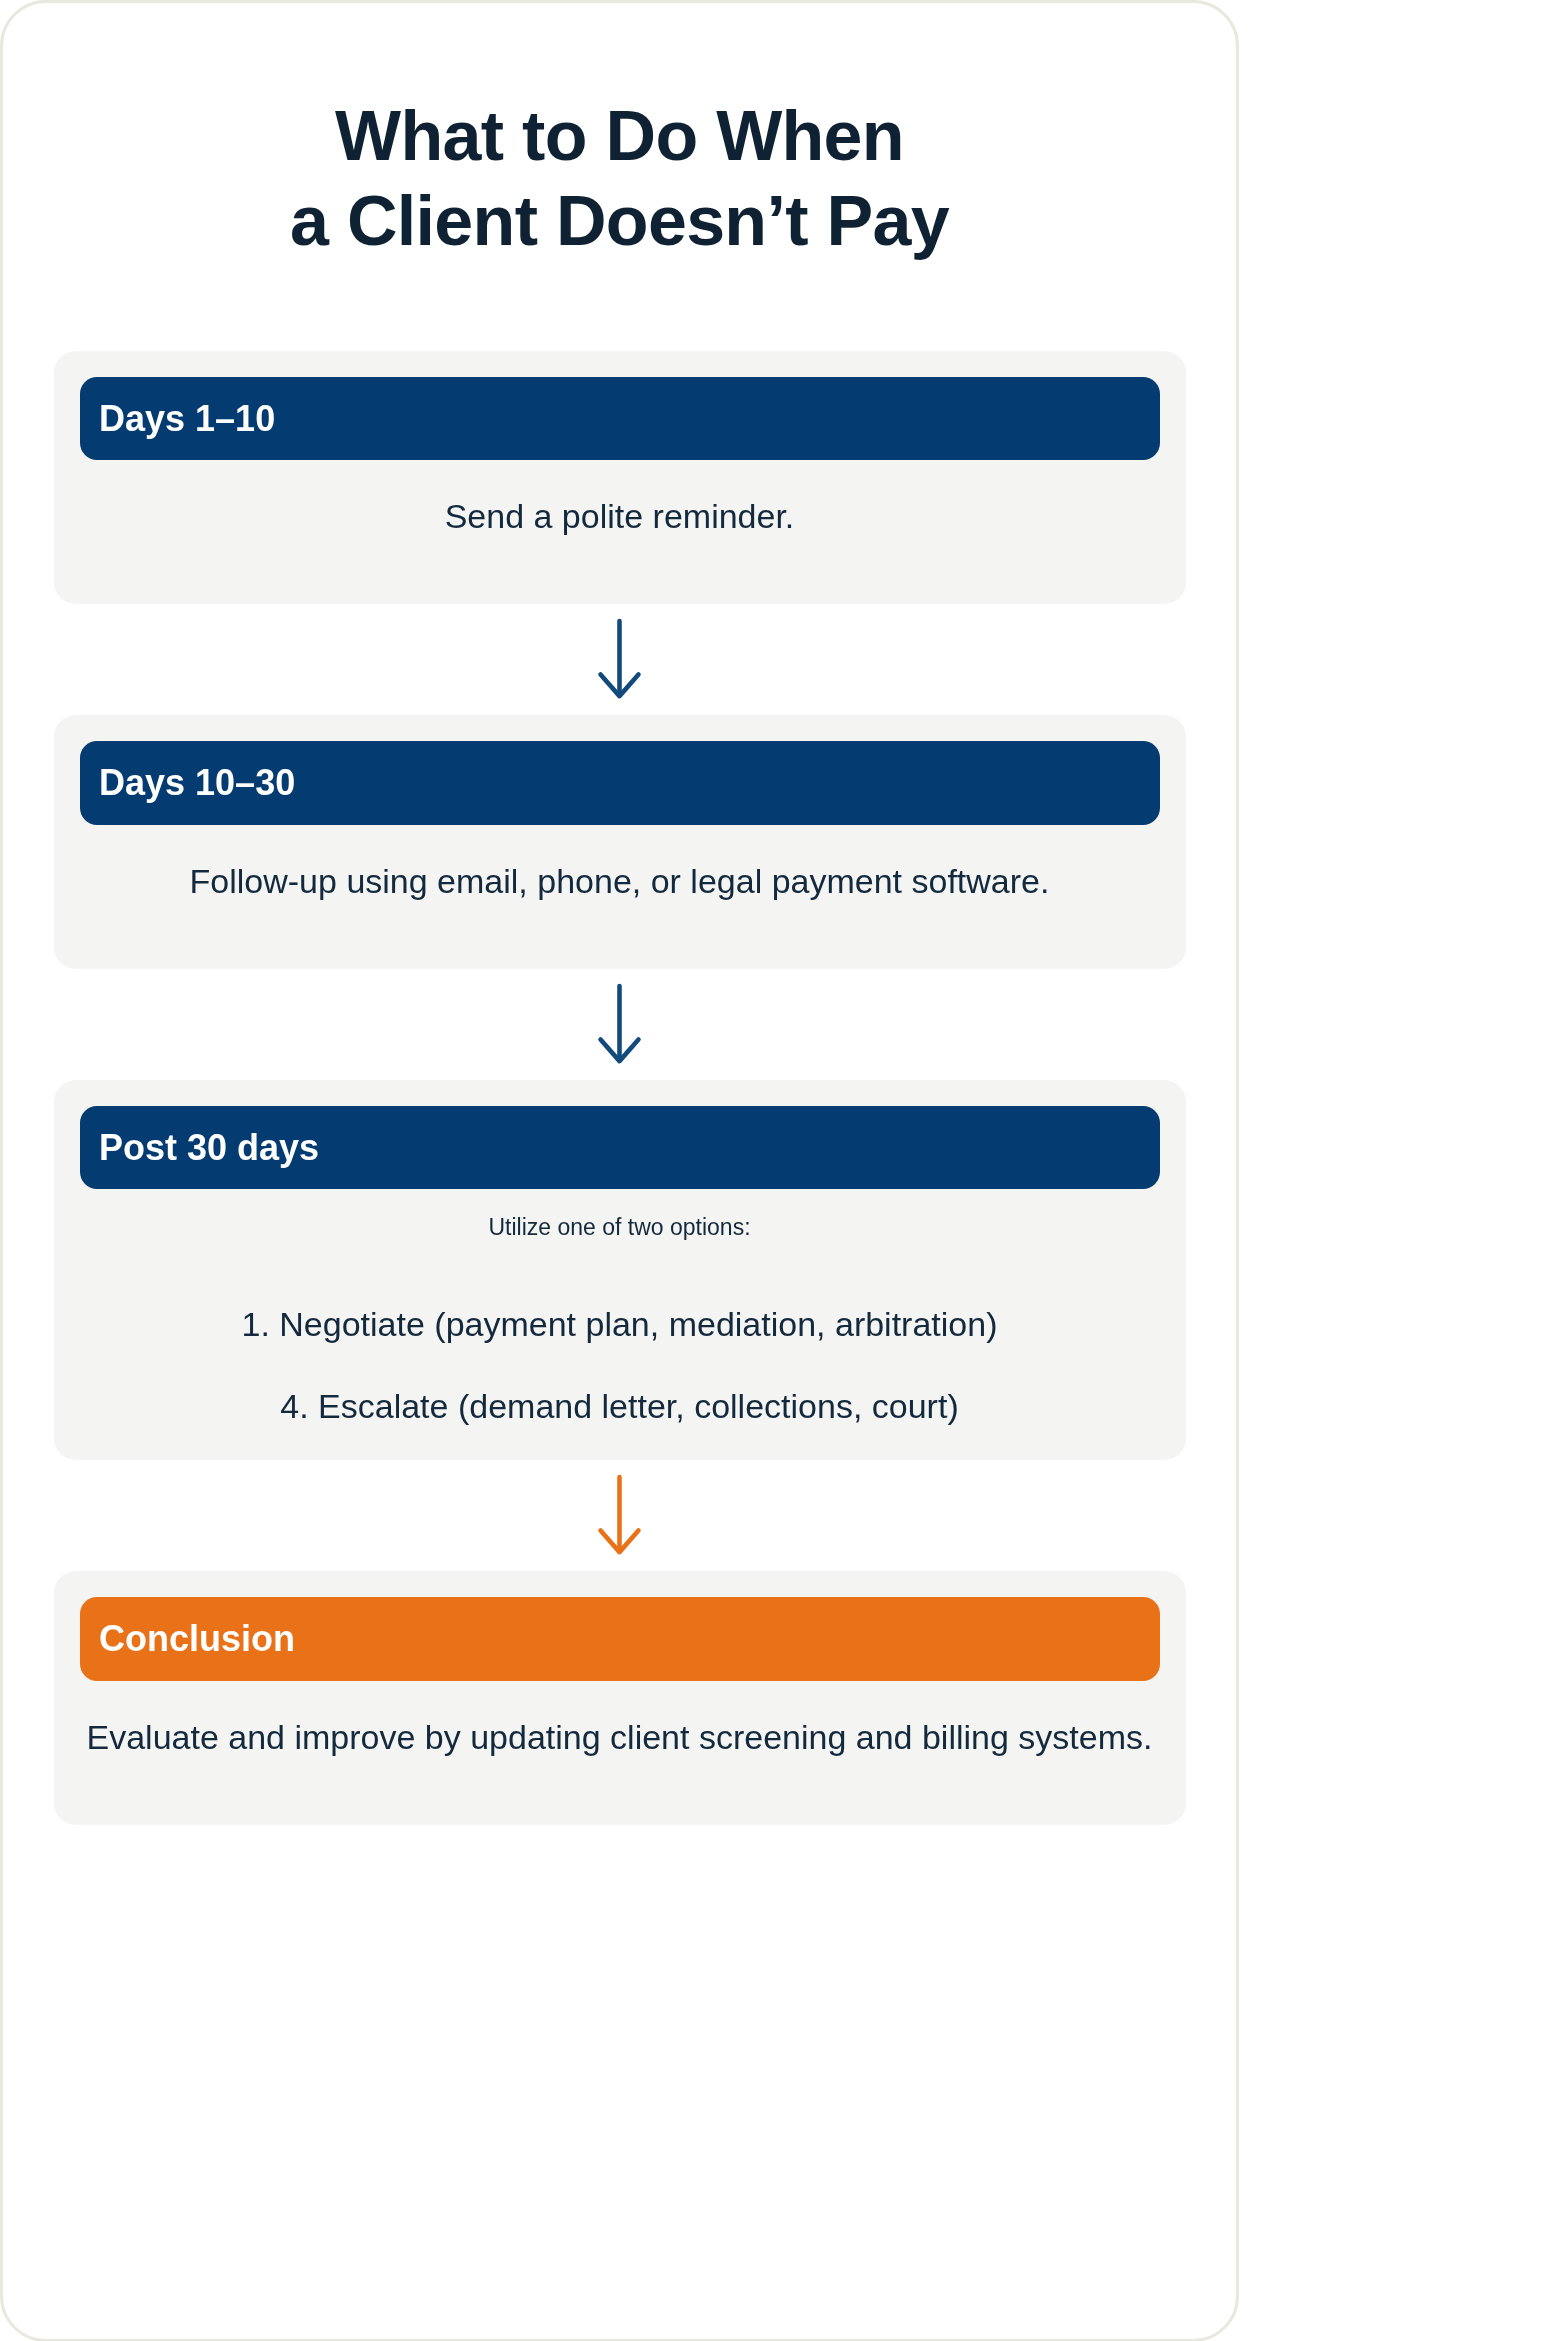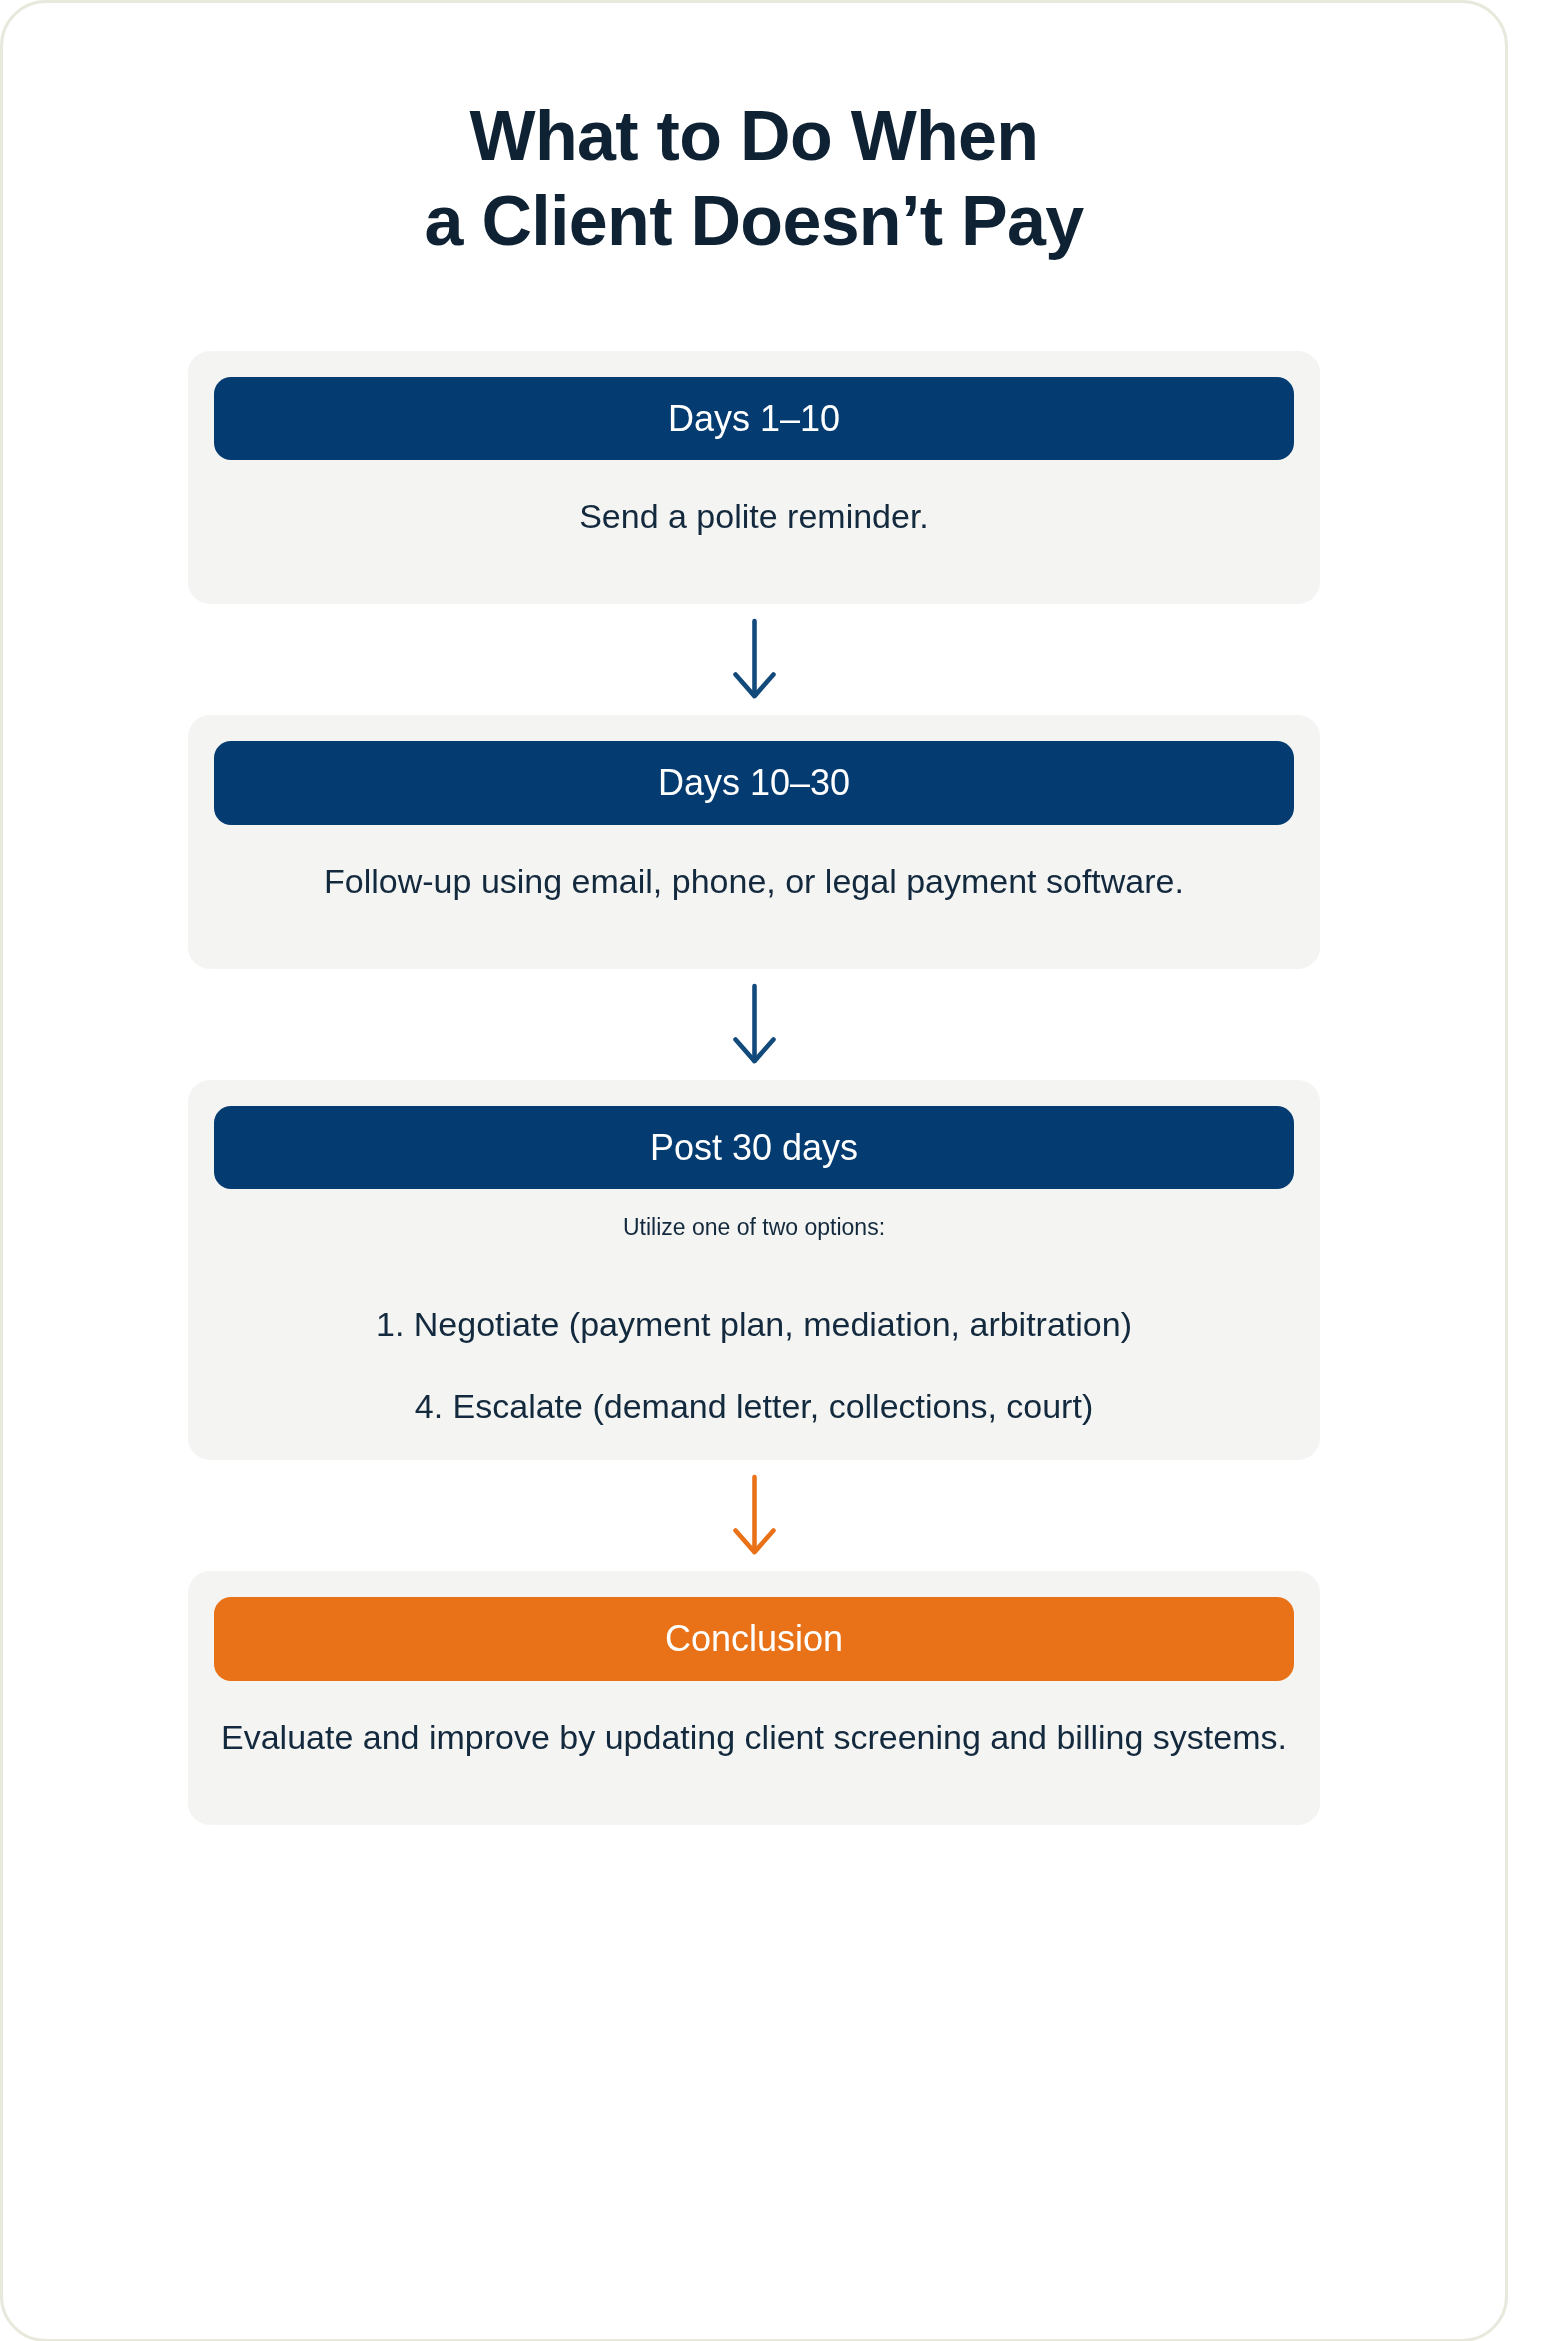--- a/index.html
+++ b/index.html
@@ -9,21 +9,21 @@
   }
   body {
     width: 1561px;
     height: 2342px;
     font-family: "Liberation Sans", sans-serif;
     -webkit-font-smoothing: antialiased;
   }
 
   .page {
     position: relative;
-    width: 1508px;
+    width: 1239px;
     height: 2342px;
     box-sizing: border-box;
     background: #ffffff;
     border: 3.9px solid #e9e8dd;
     border-radius: 46px;
     overflow: hidden;
   }
 
   .inner {
     box-sizing: border-box;
@@ -67,24 +67,23 @@
     display: flex;
     flex-direction: column;
     align-items: center;
   }
 
   .card-header {
     width: 100%;
     box-sizing: border-box;
     border-radius: 17px;
     padding: 22px 19.5px;
-    text-align: center;
     color: #ffffff;
     font-size: 36px;
-    font-weight: 400;
+    font-weight: 700;
     line-height: 1.1;
   }
   .card-header.navy   { background: #043c72; }
   .card-header.orange { background: #e97219; }
 
   .card-body {
     width: 100%;
     text-align: center;
     color: #13293d;
     font-size: 34px;

